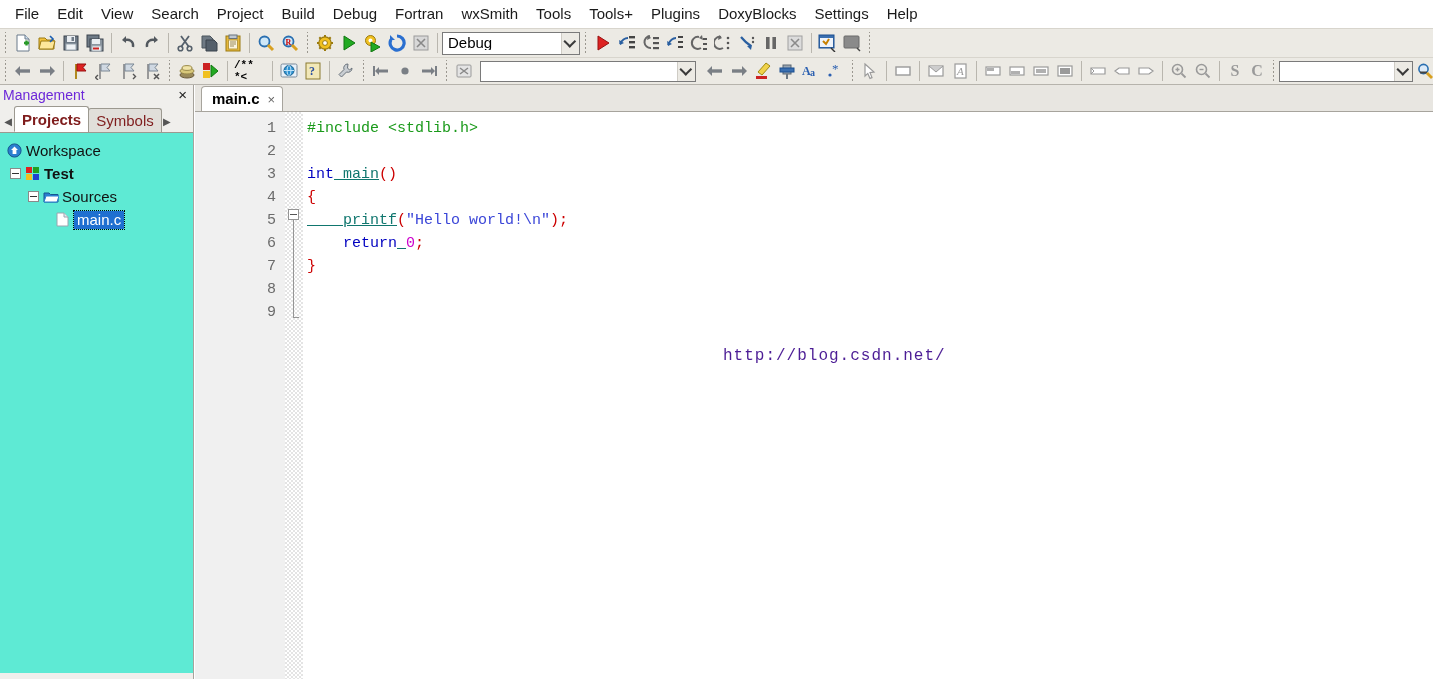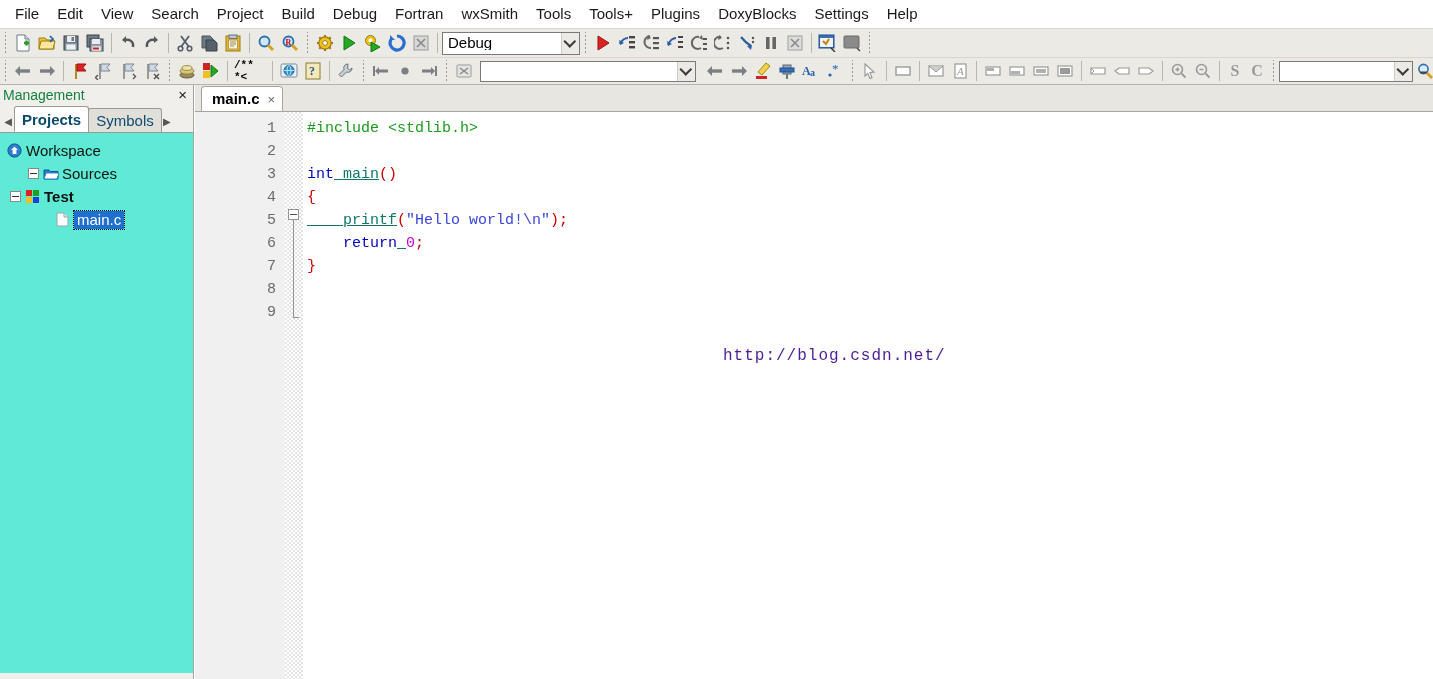--- a/index.html
+++ b/index.html
@@ -70,35 +70,35 @@
   
   .mgmt{
     position:absolute;left:0;top:85px;width:194px;height:594px;
     background:#f0efec;box-sizing:border-box;
     border-right:1px solid #a7a49d;
   }
   .mgmt-title{
     height:20px;display:flex;align-items:center;justify-content:space-between;
     padding:0 4px 0 3px;box-sizing:border-box;background:#f0efec;
   }
-  .mgmt-title .t{font-size:14px;color:#15803d;line-height:16px;}
+  .mgmt-title .t{font-size:14px;color:#6d28d9;line-height:16px;}
   .mgmt-close{font-size:15px;color:#222;cursor:default;line-height:14px;padding:0 2px;}
 
   .tabstrip{
     height:28px;display:flex;align-items:flex-end;
     background:#f0efec;border-bottom:1px solid #9c9990;box-sizing:border-box;
     padding-left:2px;overflow:hidden;
   }
   .tabarrow{
     width:12px;height:22px;display:flex;align-items:center;justify-content:center;
     font-size:10px;color:#555;flex:0 0 auto;cursor:default;
   }
   .ptab{
     height:24px;display:flex;align-items:center;padding:0 7px;
-    font-size:15px;color:#0c4a6e;box-sizing:border-box;
+    font-size:15px;color:#7f1d1d;box-sizing:border-box;
     border:1px solid #9c9990;border-bottom:none;background:#e1dfda;
     border-radius:3px 3px 0 0;margin-right:-1px;flex:0 0 auto;cursor:default;
     white-space:nowrap;
     margin-top:18px;
   }
   .ptab.active{background:#ffffff;font-weight:bold;height:26px;border-bottom:1px solid #fff;}
 
   .tree{padding:6px 0 0 4px;background:#5eead4;height:540px;box-sizing:border-box;font-size:15px;color:#111;}
   .trow{display:flex;align-items:center;height:23px;white-space:nowrap;cursor:default;position:relative;}
   .tindent{flex:0 0 auto;}
@@ -710,43 +710,43 @@
         <div class="ticon">
           <svg width="15" height="15" viewBox="0 0 15 15">
               <circle cx="7.5" cy="7.5" r="6.6" fill="#2a7fd0" stroke="#15558f"></circle>
               <path d="M7.5 3.5L4 7h1.6v4h3.8V7H11z" fill="#fff"></path>
             </svg>
         </div>
         <span class="tlabel">Workspace</span>
       </div>
 
       <div class="trow">
-        <div class="tindent" style="width:24px;"></div>
-        <div class="texp"></div>
-        <div class="ticon">
-          <svg width="16" height="14" viewBox="0 0 16 14">
-              <path d="M1 3h5l1.5 1.5H15V12H1z" fill="#2a7fd0" stroke="#15558f"></path>
-              <path d="M3 6h13l-2 6H1z" fill="#fff" stroke="#2a7fd0"></path>
-            </svg>
-        </div>
-        <span class="tlabel">Sources</span>
-      </div>
-
-      <div class="trow">
         <div class="tindent" style="width:6px;"></div>
         <div class="texp"></div>
         <div class="ticon">
           <svg width="15" height="15" viewBox="0 0 15 15">
               <rect x="1" y="1" width="6" height="6" fill="#e02020"></rect>
               <rect x="8" y="1" width="6" height="6" fill="#20a020"></rect>
               <rect x="1" y="8" width="6" height="6" fill="#f0c020"></rect>
               <rect x="8" y="8" width="6" height="6" fill="#2040d0"></rect>
             </svg>
         </div>
         <span class="tlabel bold">Test</span>
+      </div>
+
+      <div class="trow">
+        <div class="tindent" style="width:24px;"></div>
+        <div class="texp"></div>
+        <div class="ticon">
+          <svg width="16" height="14" viewBox="0 0 16 14">
+              <path d="M1 3h5l1.5 1.5H15V12H1z" fill="#2a7fd0" stroke="#15558f"></path>
+              <path d="M3 6h13l-2 6H1z" fill="#fff" stroke="#2a7fd0"></path>
+            </svg>
+        </div>
+        <span class="tlabel">Sources</span>
       </div>
 
       <div class="trow">
         <div class="tindent" style="width:50px;"></div>
         <div class="ticon">
           <svg width="13" height="15" viewBox="0 0 13 15">
               <path d="M1 1h7l4 4v9H1z" fill="#fff" stroke="#9aa4ae"></path>
               <path d="M8 1v4h4" fill="#e4eaf0" stroke="#9aa4ae"></path>
             </svg>
         </div>

